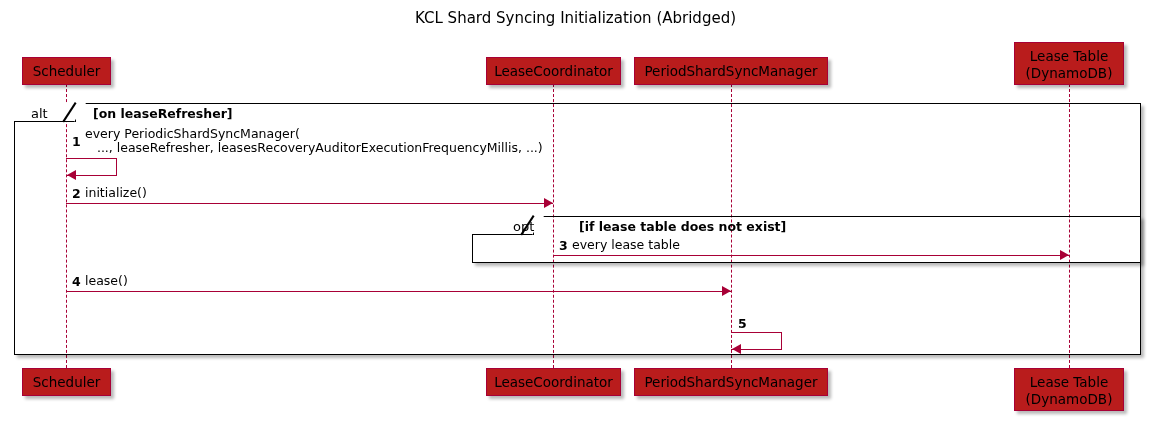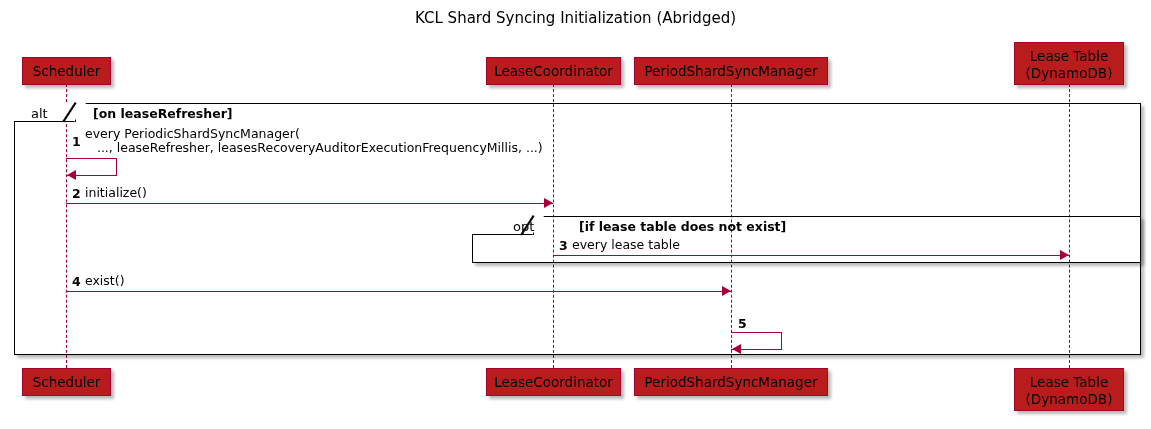--- a/index.html
+++ b/index.html
@@ -162,21 +162,21 @@
   <div class="msg-text" style="left:85px; top:186px;">initialize()</div>
   <div class="msg-line" style="left:66px; top:203px; width:487px;"></div>
   <div class="msg-arrow" style="left:544px; top:198px;"></div>
 
   <div class="msg-num" style="left:559px; top:238px;">3</div>
   <div class="msg-text" style="left:572px; top:238px;">every lease table</div>
   <div class="msg-line" style="left:553px; top:255px; width:516px;"></div>
   <div class="msg-arrow" style="left:1060px; top:250px;"></div>
 
   <div class="msg-num" style="left:72px; top:274px;">4</div>
-  <div class="msg-text" style="left:85px; top:274px;">exist()</div>
+  <div class="msg-text" style="left:85px; top:274px;">lease()</div>
   <div class="msg-line" style="left:66px; top:291px; width:665px;"></div>
   <div class="msg-arrow" style="left:722px; top:286px;"></div>
 
   <div class="msg-num" style="left:738px; top:316px;">5</div>
   <div class="selfloop" style="left:731px; top:332px; width:51px; height:18px;"></div>
   <div class="msg-arrow-left" style="left:732px; top:344px;"></div>
 
   <div class="participant" style="left:22px; top:57px; width:89px; height:28px;">Scheduler</div>
   <div class="participant" style="left:486px; top:57px; width:135px; height:28px;">LeaseCoordinator</div>
   <div class="participant" style="left:634px; top:57px; width:194px; height:28px;">PeriodShardSyncManager</div>

